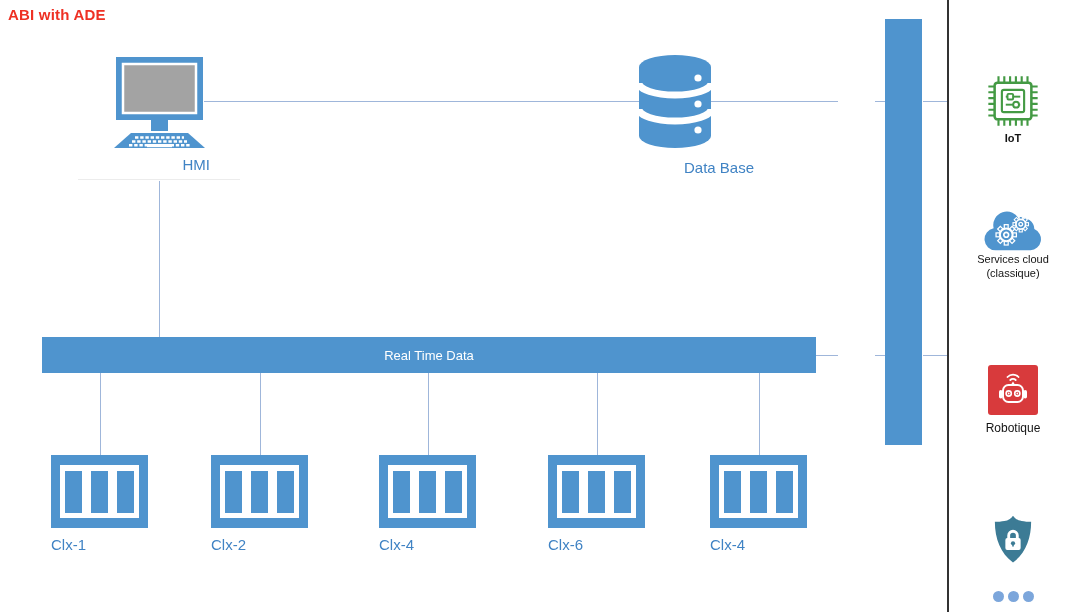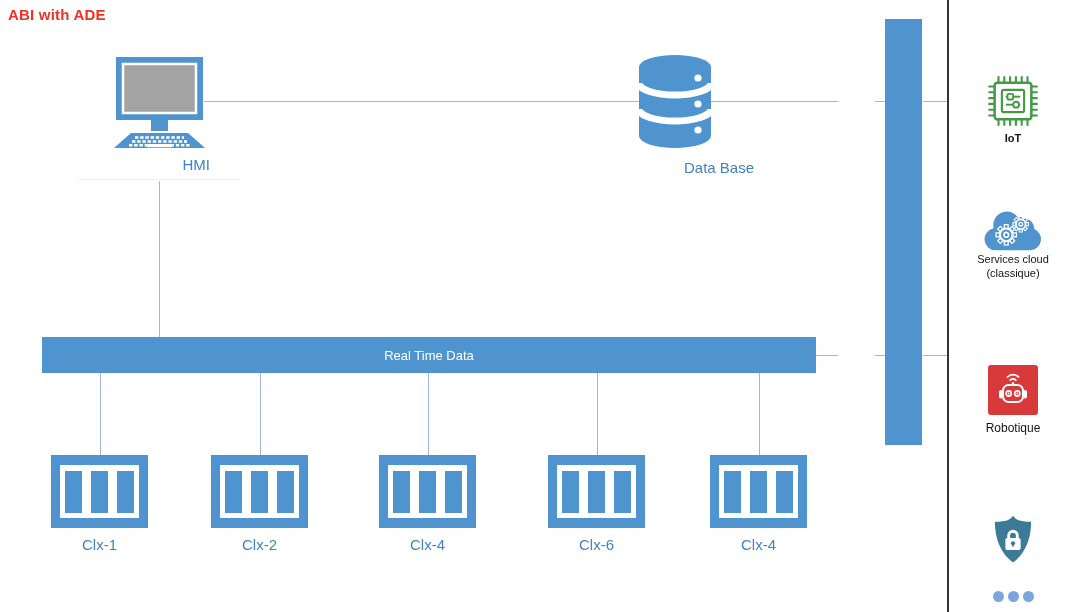--- a/index.html
+++ b/index.html
@@ -23,21 +23,21 @@
          display:flex; align-items:center; justify-content:center; }
   .bus span { color:#ffffff; font-size:13px; }
 
   
   .riser { position:absolute; left:885px; top:19px; width:37px; height:426px; background:#4f94ce; }
 
   
   .clx-box { position:absolute; top:455px; width:97px; height:73px; background:#4f94ce; padding:10px 9px; }
   .clx-inner { width:100%; height:100%; background:#fff; display:flex; justify-content:center; align-items:center; gap:9px; }
   .clx-bar { width:17px; height:42px; background:#4f94ce; }
-  .clx-label { position:absolute; top:536px; width:97px; text-align:center; color:#4083c4; font-size:15px; }
+  .clx-label { position:absolute; top:536px; width:97px; text-align:left; color:#4083c4; font-size:15px; }
 
   
   .divider { position:absolute; left:947px; top:0; width:2px; height:612px; background:#333333; }
   .sb-heading { position:absolute; left:957px; top:5px; font-size:16px; color:#141414; line-height:19px; }
   .sb-caption { position:absolute; left:952px; width:122px; text-align:center; color:#141414; font-size:11px; line-height:14px; }
   .sb-caption.bold { font-weight:600; }
   .dots { position:absolute; left:952px; top:591px; width:122px; display:flex; justify-content:center; gap:4px; }
   .dot { width:11px; height:11px; border-radius:50%; background:#7ca6db; }
 </style>
 </head>

